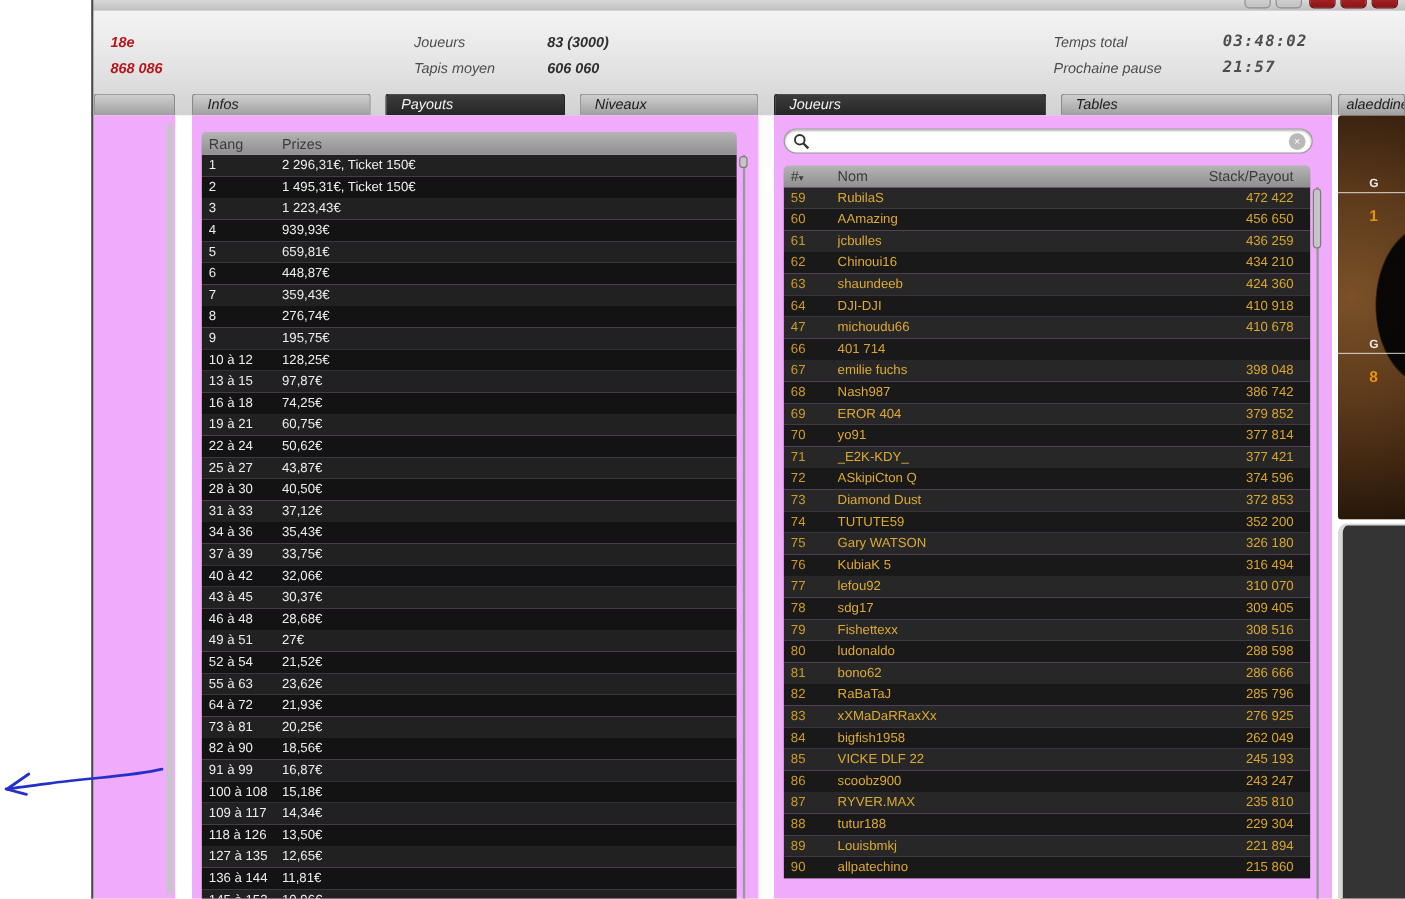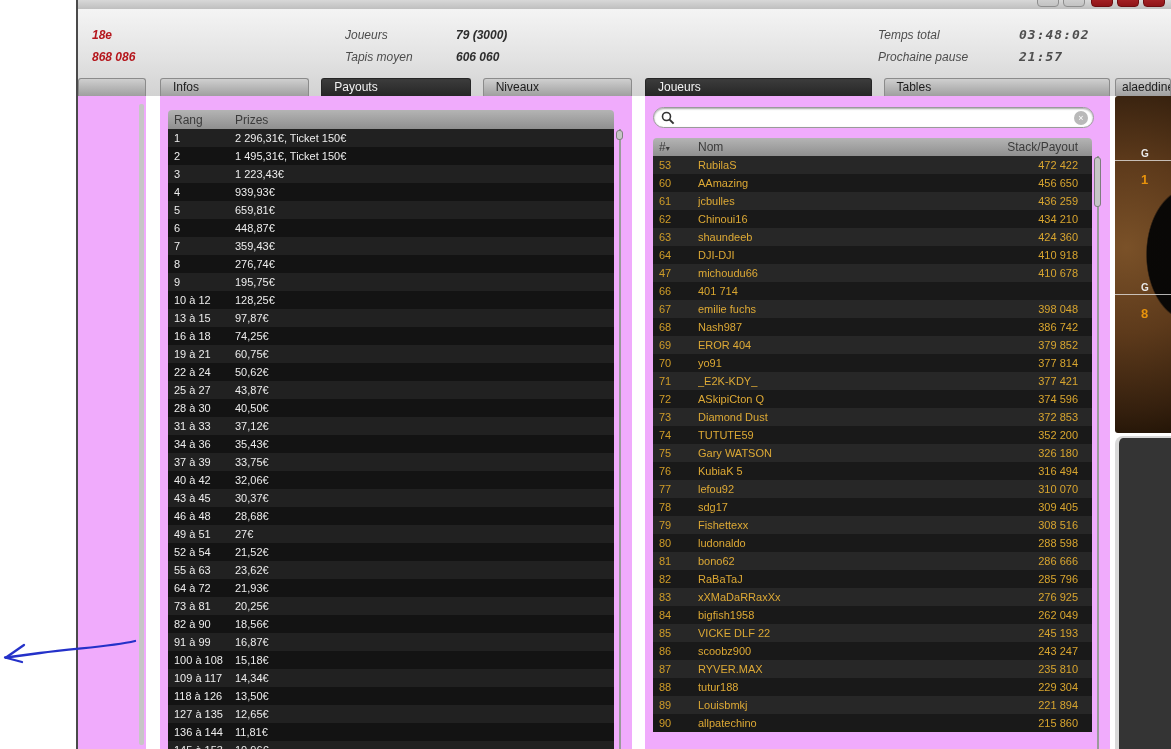--- a/index.html
+++ b/index.html
@@ -17,21 +17,21 @@
 
   .header { position:absolute; left:78px; top:9px; width:1093px; height:87px;
             background:linear-gradient(180deg,#f4f4f4 0%,#e3e3e3 55%,#d2d2d2 100%);font-style:italic; }
   .hlabel { position:absolute; font-size:12px; color:#4d4d4d; white-space:nowrap; }
   .hvalue { position:absolute; font-size:12px; color:#2e2e2e; font-weight:bold; white-space:nowrap; }
   .hred   { position:absolute; font-size:12px; color:#b5161c; font-weight:bold; white-space:nowrap; }
   .digital{ font-family:"DejaVu Sans Mono", monospace; font-weight:bold; color:#4e4e4e;
             letter-spacing:1px; font-size:13px; }
 
   
-  .tabs { position:absolute; top:78px; height:18px; display:flex; gap:12px; }
+  .tabs { position:absolute; top:78px; height:18px; display:flex; gap:12px;font-style:italic; }
   .tab  { flex:1; height:18px; line-height:17px; font-size:12px; padding-left:12px;
           color:#1c1c1c; background:linear-gradient(180deg,#cfcfcf,#9f9f9f);
           border:1px solid #8b8b8b; border-bottom:none; border-radius:3px 3px 0 0;
           white-space:nowrap; overflow:hidden; }
   .tab.active { background:linear-gradient(180deg,#3c3c3c,#262626); color:#f2f2f2; border-color:#262626; }
 
   
   .panel { position:absolute; top:96px; height:653px; background:#f0abfc; }
   .gray-bar { background:linear-gradient(180deg,#b4b4b4,#8f8f8f); color:#3b3b3b;
               font-size:12px; border-radius:4px 4px 0 0; display:flex; align-items:center; }
@@ -92,21 +92,21 @@
   <div class="tb-btn red" style="right:58px"></div>
   <div class="tb-btn red" style="right:32px"></div>
   <div class="tb-btn red" style="right:6px"></div>
 </div>
 
 <div class="header">
   <div class="hred" style="left:14px; top:19px">18e</div>
   <div class="hred" style="left:14px; top:41px">868 086</div>
 
   <div class="hlabel" style="left:267px; top:19px">Joueurs</div>
-  <div class="hvalue" style="left:378px; top:19px">79 (3000)</div>
+  <div class="hvalue" style="left:378px; top:19px">83 (3000)</div>
   <div class="hlabel" style="left:267px; top:41px">Tapis moyen</div>
   <div class="hvalue" style="left:378px; top:41px">606 060</div>
 
   <div class="hlabel" style="left:800px; top:19px">Temps total</div>
   <div class="abs digital" style="left:930px; top:18px">03:48:02</div>
   <div class="hlabel" style="left:800px; top:41px">Prochaine pause</div>
   <div class="abs digital" style="left:930px; top:40px">21:57</div>
 </div>
 
 <div class="tabs" style="left:78px; width:68px">
@@ -287,21 +287,21 @@
     <input class="search-input" type="text" placeholder="" style="">
     <div class="clear-btn">×</div>
   </div>
   <div class="jhead gray-bar">
     <span class="h-num"><span>#</span><span style="font-size:8px">▾</span></span>
     <span class="h-name">Nom</span>
     <span class="h-stack">Stack/Payout</span>
   </div>
   <div class="jrows" id="player-rows">
       <div class="jrow light">
-        <span class="jrank">53</span>
+        <span class="jrank">59</span>
         <span class="jname">RubilaS</span>
         <span class="jstack">472 422</span>
       </div>
       <div class="jrow dark">
         <span class="jrank">60</span>
         <span class="jname">AAmazing</span>
         <span class="jstack">456 650</span>
       </div>
       <div class="jrow light">
         <span class="jrank">61</span>

